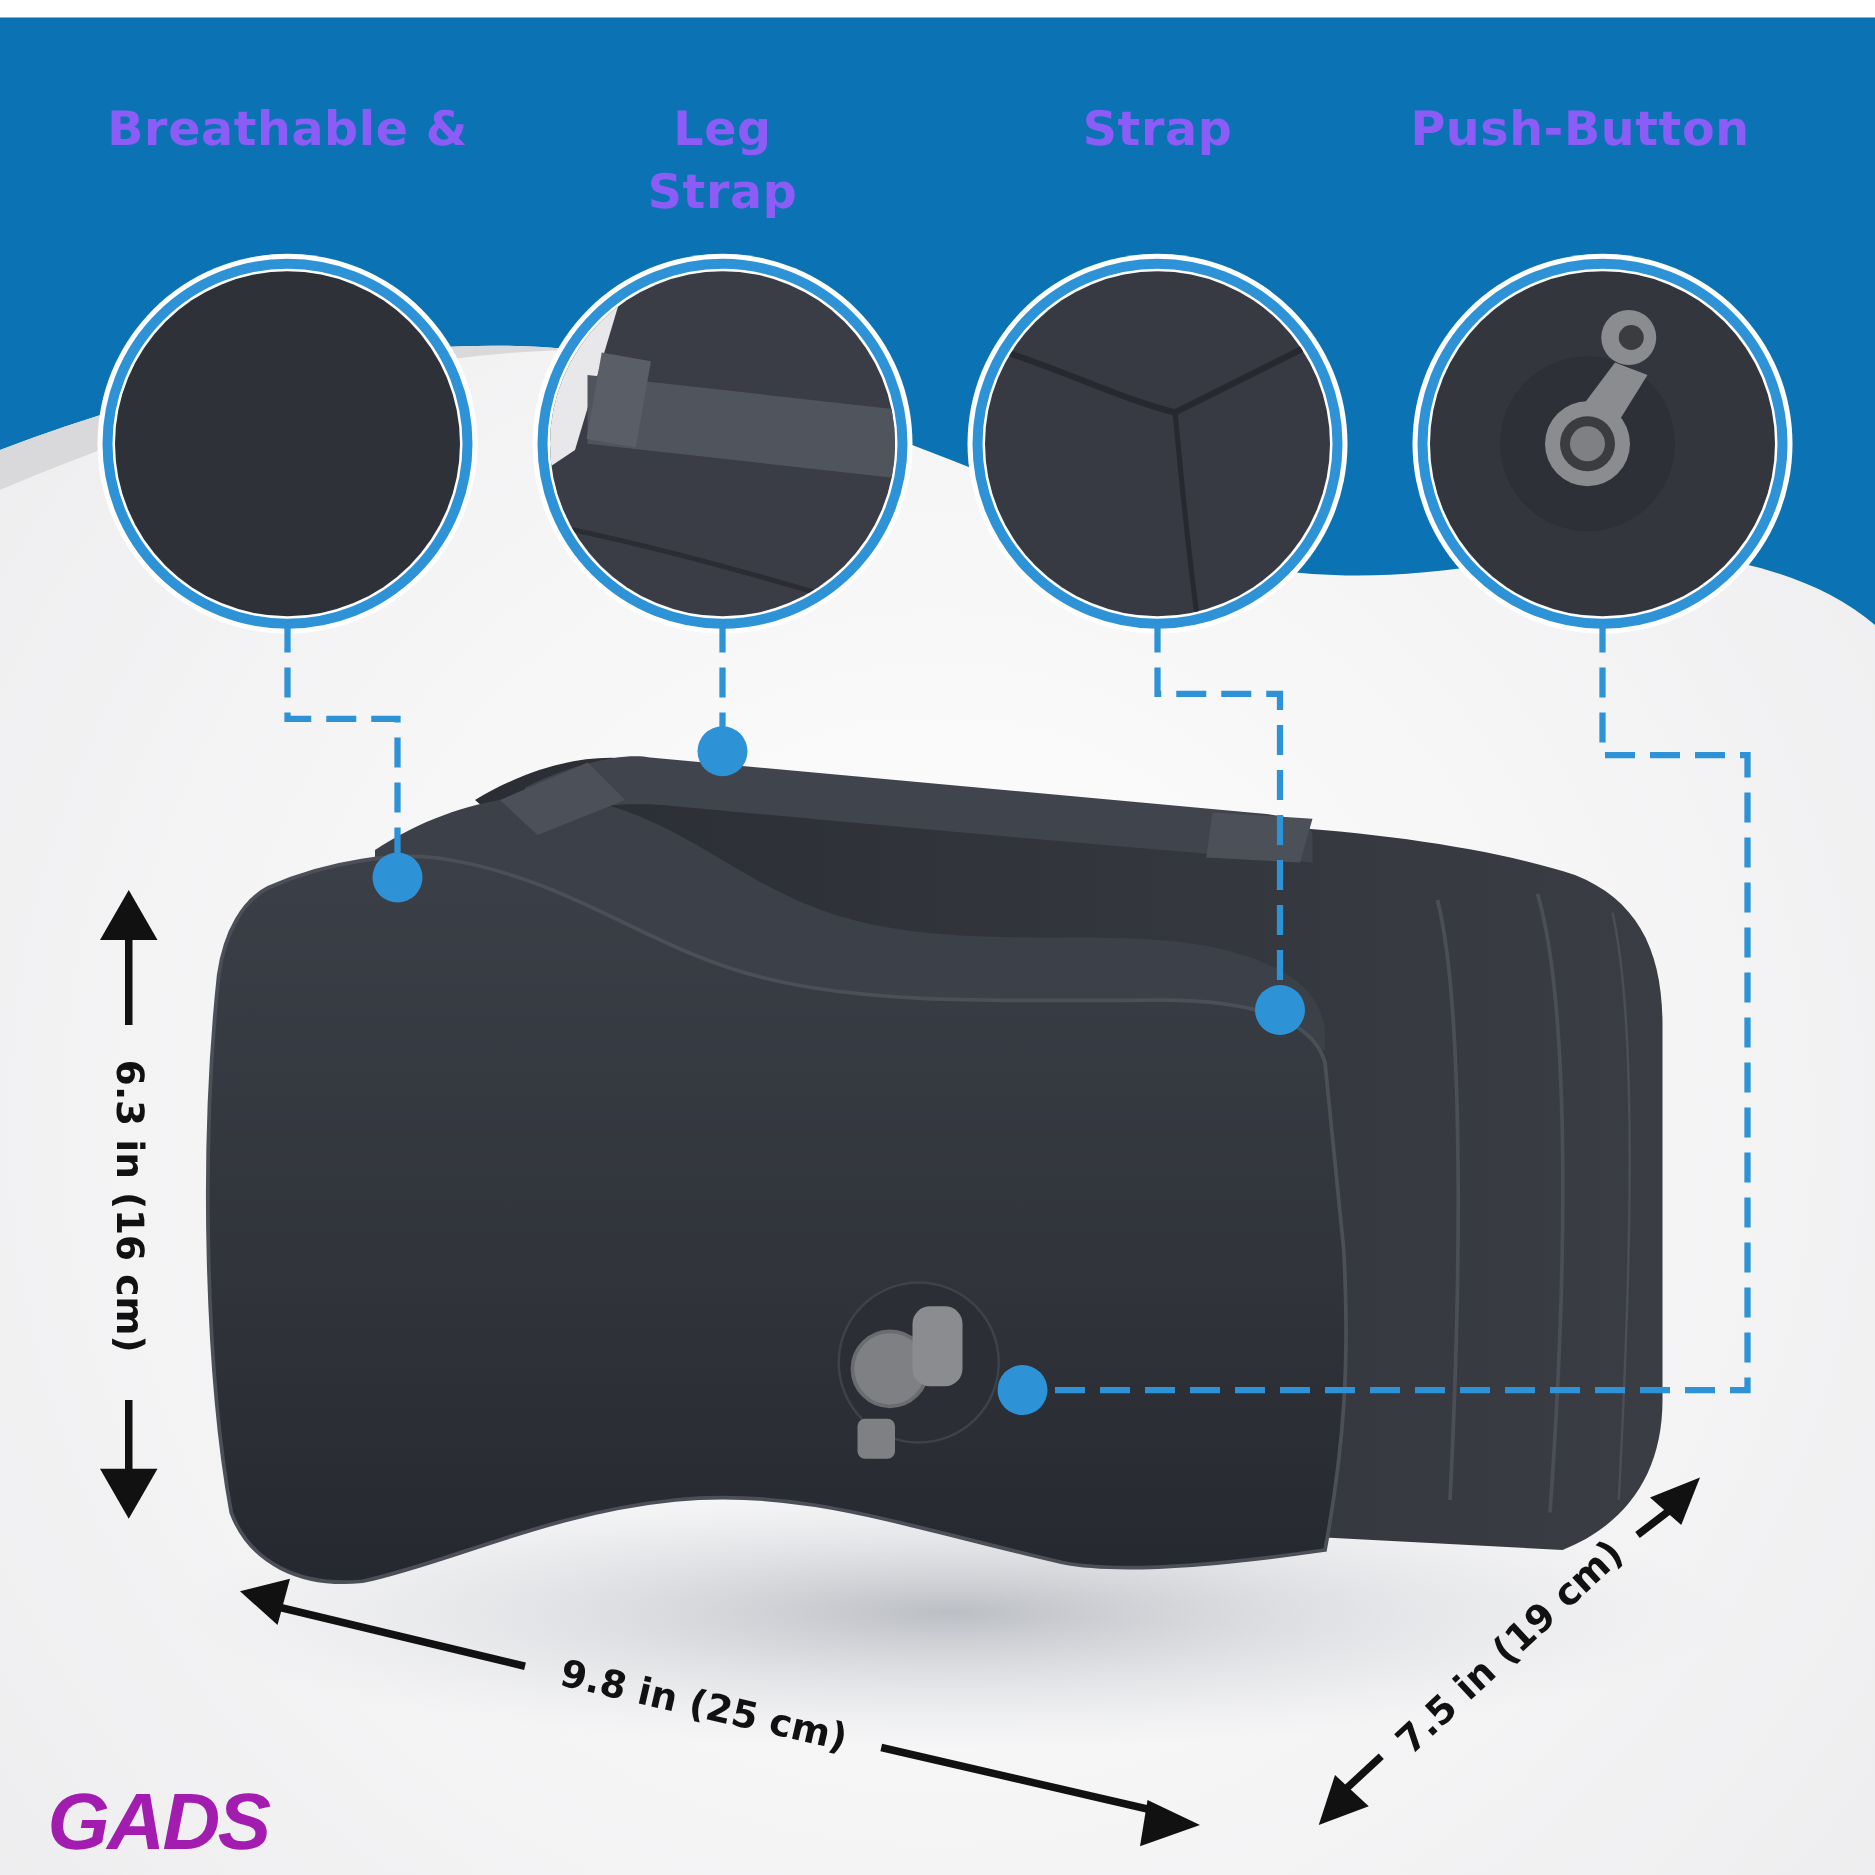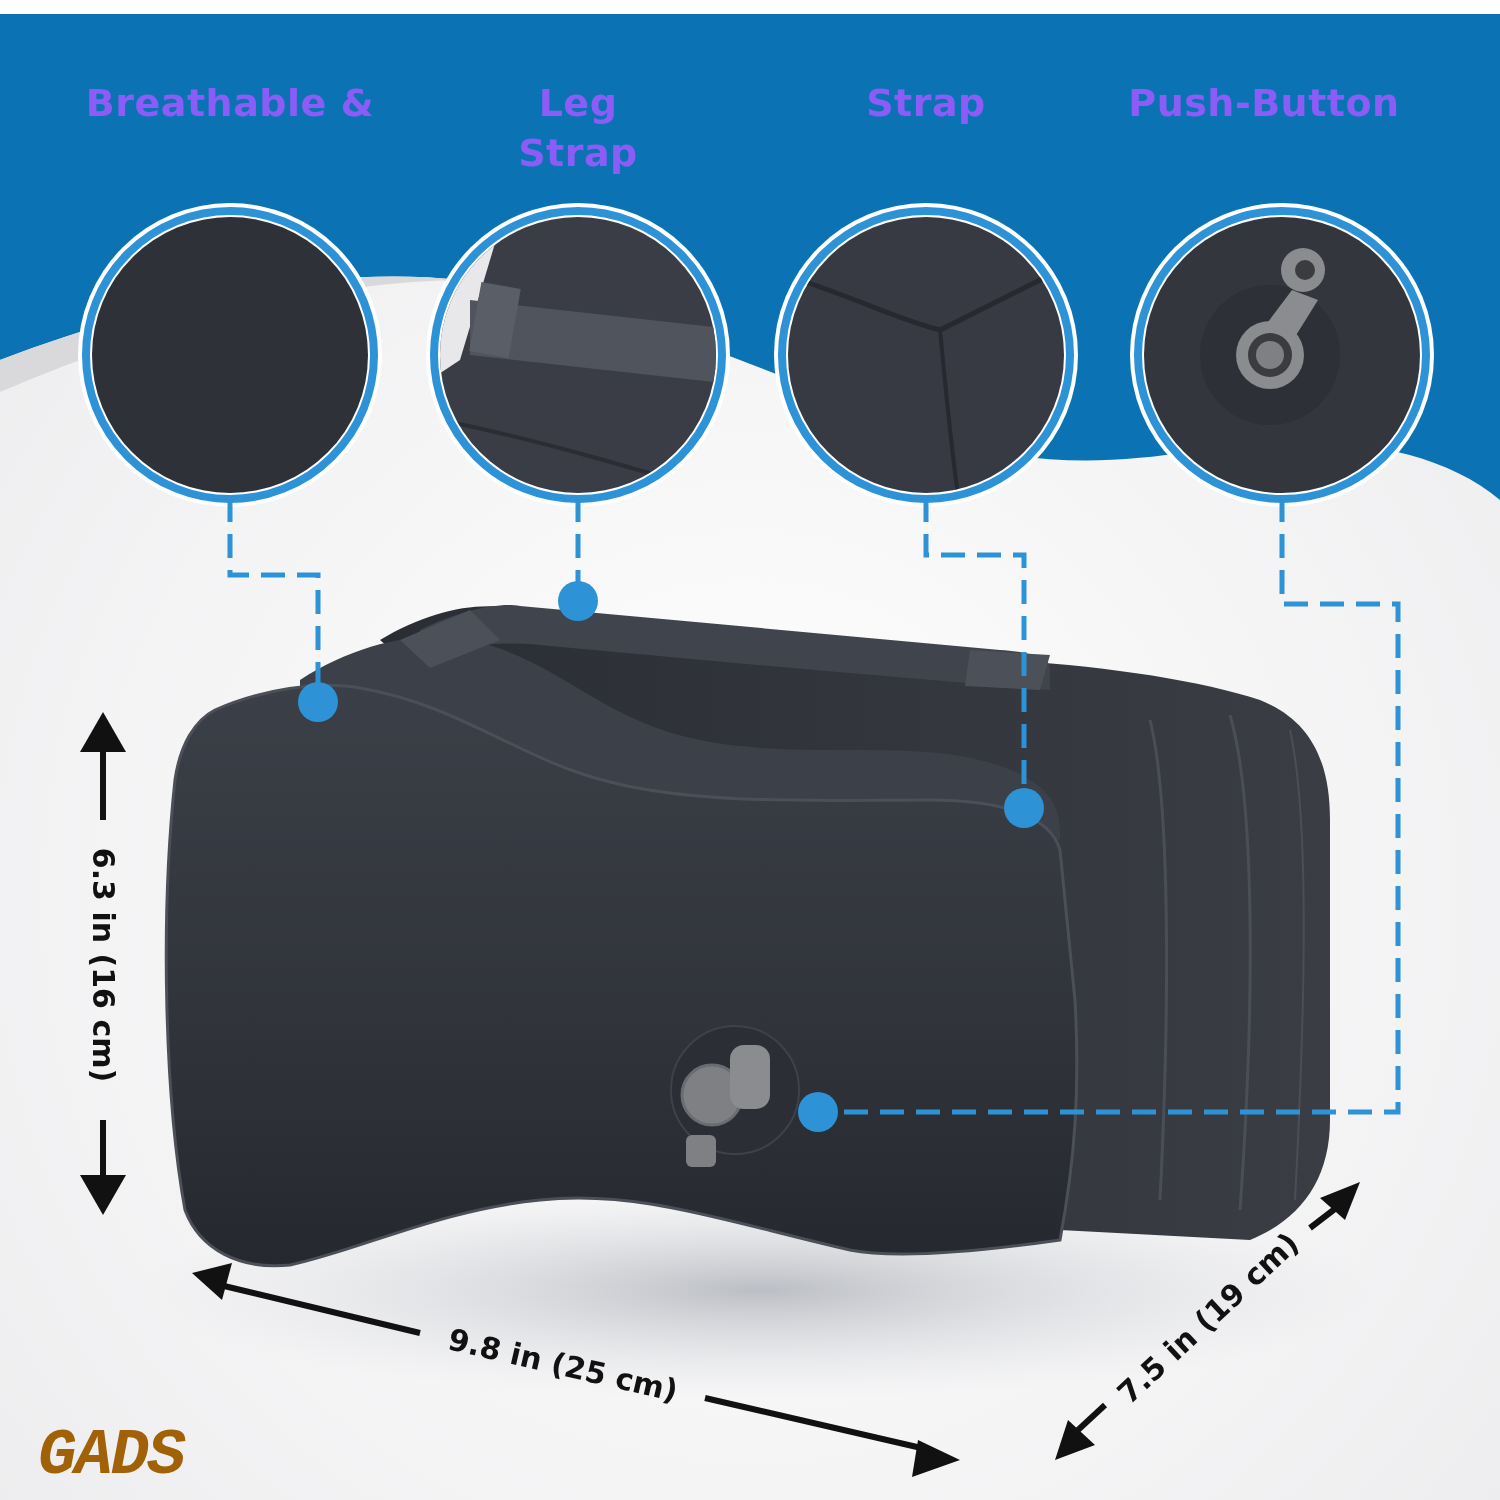--- a/index.html
+++ b/index.html
@@ -15,22 +15,22 @@
       text-align: center; letter-spacing: 0.5px;
       font-family: "DejaVu Sans", sans-serif;
     }
     .feature-title span { display: block; }
     .dim-label {
       position: absolute; font-family: "DejaVu Sans", sans-serif;
       font-weight: 600; font-size: 30px; color: #111; white-space: nowrap;
     }
     .brand-logo {
       position: absolute; left: 38px; top: 1420px;
-      font-family: Liberation Mono, monospace; font-weight: bold; font-style: italic;
-      font-size: 64px; color: #a16207; letter-spacing: -2px;
+      font-family: Liberation Sans, sans-serif; font-weight: bold; font-style: italic;
+      font-size: 64px; color: #a21caf; letter-spacing: -2px;
     }
   </style>
 </head>
 <body>
 
 <svg class="canvas" viewBox="0 0 1500 1500" xmlns="http://www.w3.org/2000/svg">
   <defs>
     <radialGradient id="bgGrad" cx="50%" cy="60%" r="70%">
       <stop offset="0%" stop-color="#ffffff"></stop>
       <stop offset="100%" stop-color="#ececee"></stop>

